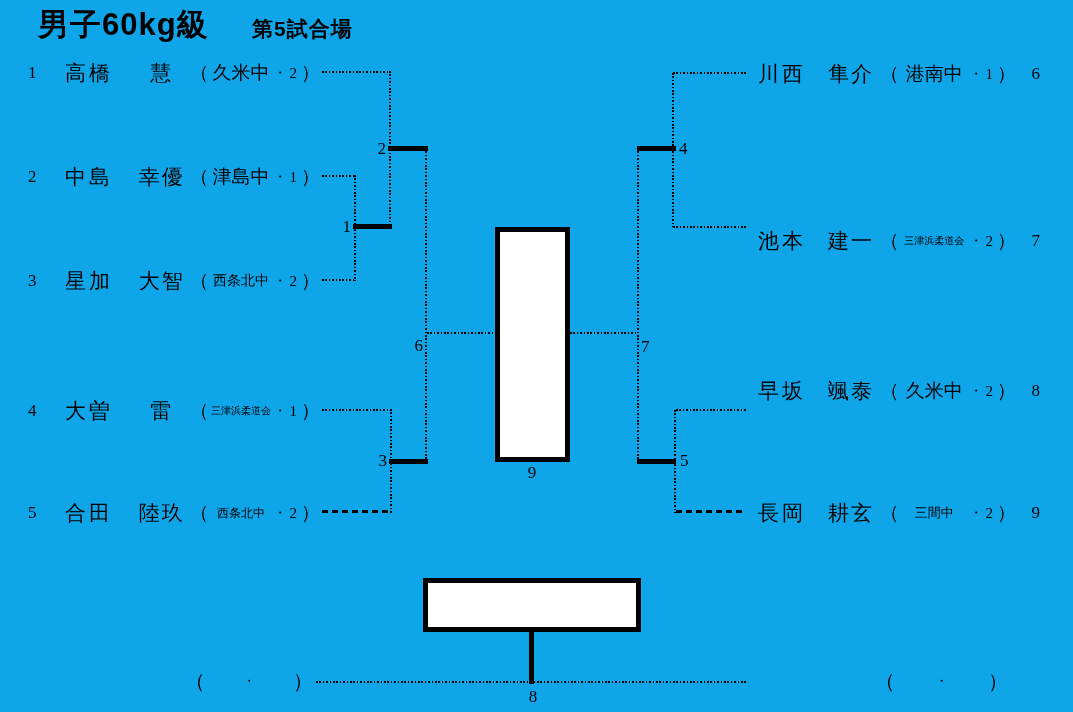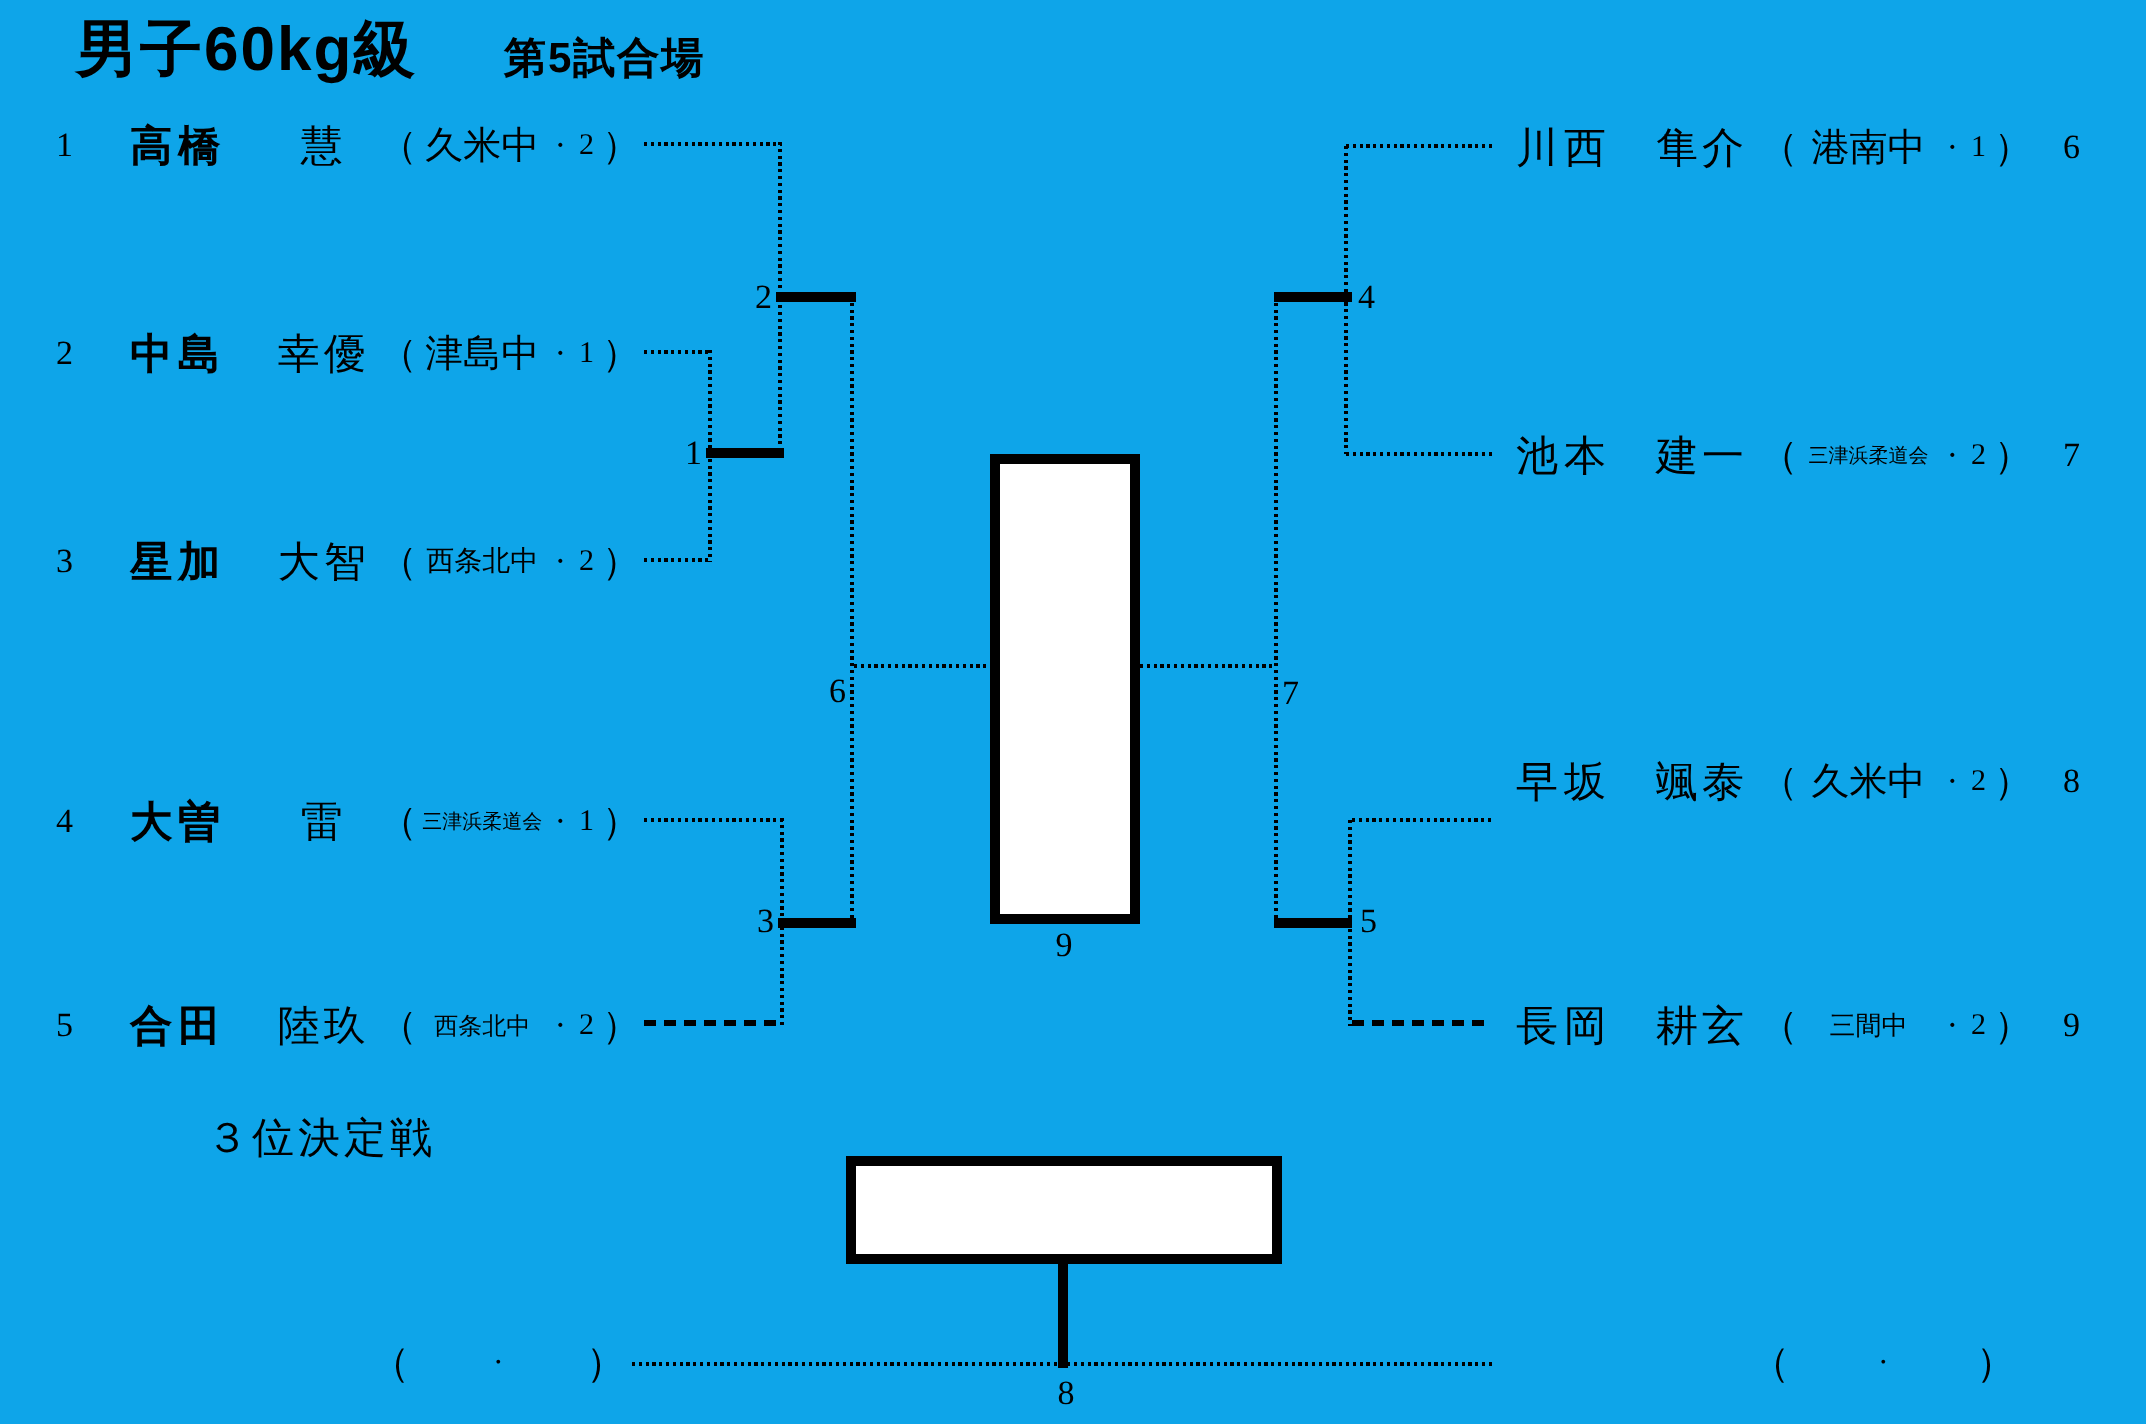--- a/index.html
+++ b/index.html
@@ -24,21 +24,21 @@
   }
   
   .entry{
     position:absolute;height:26px;
     display:flex;align-items:center;
     font-size:21px;white-space:nowrap;
   }
   .entry .seed{font-size:17px;}
   .entry.left{left:28px;width:292px;}
   .entry.left .seed{width:22px;}
-  .entry.left .surname{width:72px;letter-spacing:3px;margin-left:16px;font-weight:bold;}
+  .entry.left .surname{width:72px;letter-spacing:3px;margin-left:16px;}
   .entry.right{left:746px;width:296px;}
   .entry.right .surname{width:64px;letter-spacing:3px;margin-left:12px;}
   .entry.right .seed{margin-left:auto;width:24px;text-align:right;padding-right:2px;}
   .surname{display:inline-block;}
   .given{display:inline-block;width:58px;text-align:center;letter-spacing:2px;}
   .affil{
     display:inline-flex;align-items:center;width:136px;
   }
   .affil .paren{font-size:19px;}
   .affil .school{flex:1;text-align:center;font-size:19px;}
@@ -142,21 +142,21 @@
     <span class="given">隼介</span>
     <span class="affil">
       <span class="paren">（</span>
       <span class="school" style="font-size: 19px;">港南中</span>
       <span class="dot">・</span>
       <span class="grade">1</span>
       <span class="paren">）</span>
     </span>
     <span class="seed">6</span>
   </div>
-  <div class="entry right" style="top:215px">
+  <div class="entry right" style="top:228px">
     <span class="surname">池本</span>
     <span class="given">建一</span>
     <span class="affil">
       <span class="paren">（</span>
       <span class="school" style="font-size: 10px;">三津浜柔道会</span>
       <span class="dot">・</span>
       <span class="grade">2</span>
       <span class="paren">）</span>
     </span>
     <span class="seed">7</span>
@@ -215,21 +215,20 @@
 
   <div class="mlabel r" style="left:333px;top:218px">1</div>
   <div class="mlabel r" style="left:368px;top:140px">2</div>
   <div class="mlabel r" style="left:369px;top:452px">3</div>
   <div class="mlabel l" style="left:679px;top:140px">4</div>
   <div class="mlabel l" style="left:680px;top:452px">5</div>
   <div class="mlabel r" style="left:405px;top:337px">6</div>
   <div class="mlabel l" style="left:641px;top:338px">7</div>
   <div class="mlabel c" style="left:523px;top:464px">9</div>
 
-  <div class="third-label">３位決定戦</div>
   <div class="thick-box" style="left:423px;top:578px;width:208px;height:44px"></div>
   <div class="bar-v" style="left:529px;top:632px;height:52px"></div>
   <div class="dot-h" style="left:316px;top:681px;width:430px"></div>
   <div class="mlabel c" style="left:524px;top:688px">8</div>
 
   <div class="placeholder" style="left:185px;width:128px">
     <span class="paren">（</span>
     <span class="dot">・</span>
     <span class="paren">）</span>
   </div>

